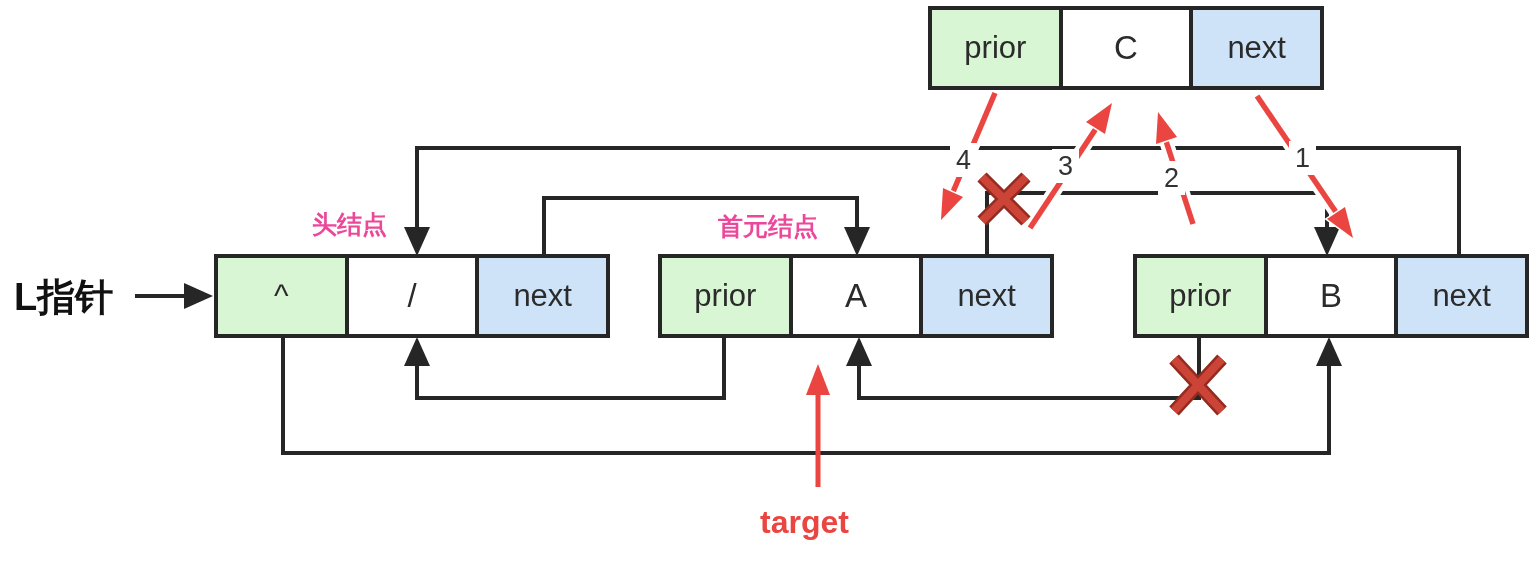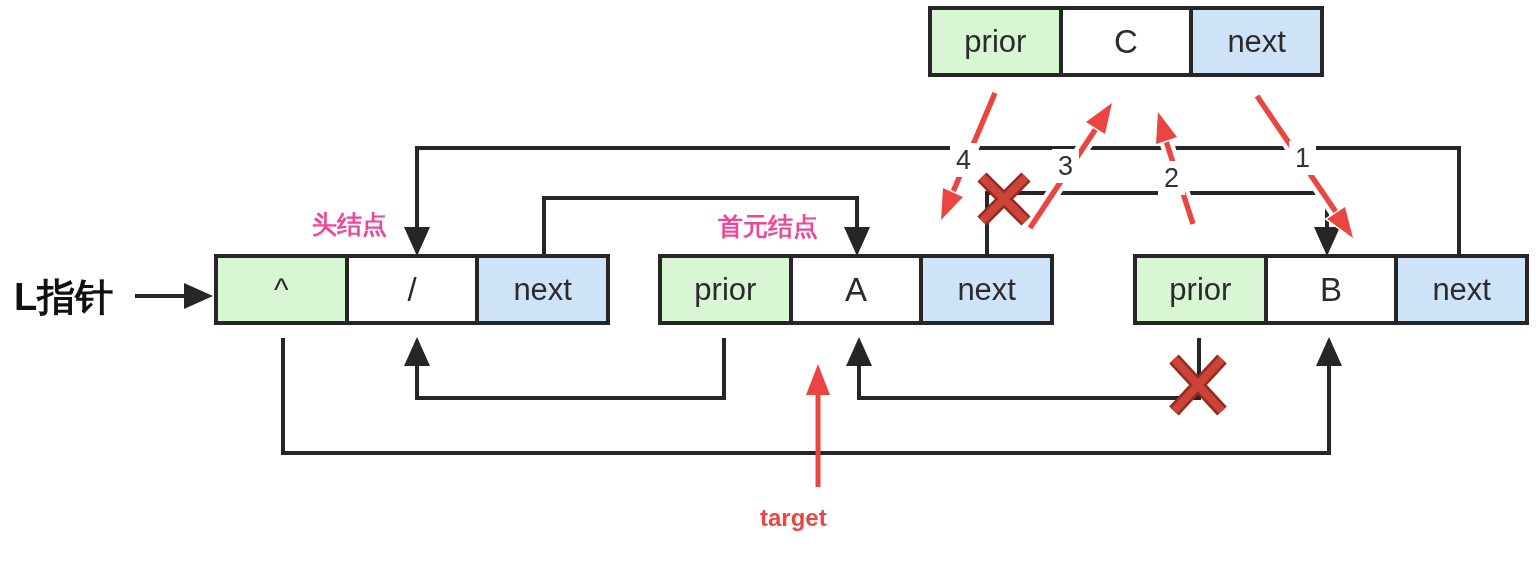--- a/index.html
+++ b/index.html
@@ -11,34 +11,34 @@
   .blk{stroke:#262626;stroke-width:4;fill:none;}
   .blkhead{fill:#262626;stroke:none;}
   .halo{stroke:#ffffff;stroke-width:14;fill:none;}
   .red{stroke:#ea4540;stroke-width:5.5;fill:none;}
   .redhead{fill:#ea4540;stroke:#ffffff;stroke-width:3;paint-order:stroke;}
   .redhead-plain{fill:#ea4540;stroke:none;}
   .xunder{stroke:#952b1f;stroke-width:13;fill:none;}
   .xover{stroke:#cb4437;stroke-width:8;fill:none;}
   .node{
     position:absolute;z-index:2;display:flex;box-sizing:border-box;
-    width:396px;height:71px;border:4px solid #262626;background:#be185d;
+    width:396px;height:84px;border:4px solid #262626;background:#be185d;
   }
   .cell{
     flex:1;display:flex;align-items:center;justify-content:center;
     font-size:31px;color:#2b2b2b;font-weight:500;
   }
   .cell + .cell{border-left:4px solid #262626;}
   .cell.prior{background:#d8f6d3;}
   .cell.next{background:#cfe3f8;text-align:right;}
   .cell.data{font-size:33px;font-weight:500;background:#fff;}
   .lbl{position:absolute;z-index:3;white-space:nowrap;}
   .lbl-cjk{font-size:25px;color:#ec4899;font-weight:600;}
   .lbl-pointer{font-size:38px;color:#111;font-weight:700;}
-  .lbl-target{font-size:24px;color:#ea4540;font-weight:700;}
+  .lbl-target{font-size:32px;color:#ea4540;font-weight:700;}
   .step{
     position:absolute;z-index:3;background:#ffffff;color:#333;
     font-size:27px;line-height:32px;padding:1px 6px;
   }
 </style>
 </head>
 <body>
 
 <div class="canvas">
 

